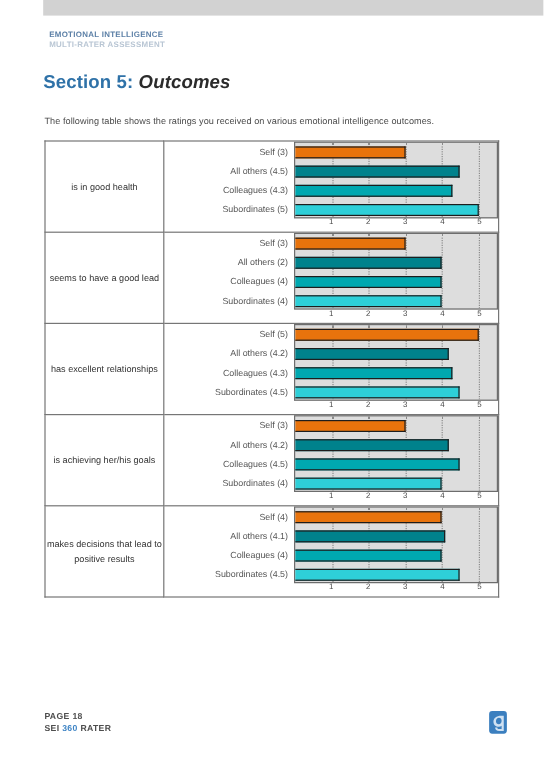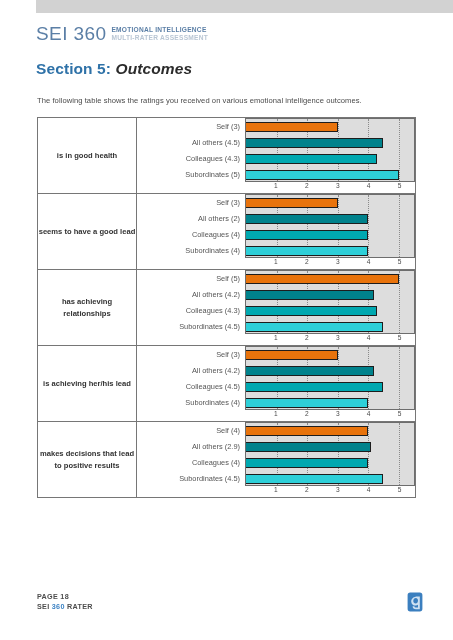--- a/index.html
+++ b/index.html
@@ -97,21 +97,21 @@
   .outcomes-table tr { }
   .outcomes-table td {
     border: 1px solid #767676;
     padding: 0;
     vertical-align: middle;
   }
   .row-label-cell {
     width: 98px;
     text-align: center;
     font-size: 7.6px;
-    font-weight: 700;
+    font-weight: 400;
     color: #333333;
     line-height: 12px;
     padding: 4px 3px;
   }
   .row-chart-cell {
     padding: 6px 5px 4px 4px;
   }
 
   
   .chart {
@@ -205,21 +205,20 @@
     width: 16px;
     height: 20px;
   }
 </style>
 </head>
 <body>
 
 <div class="top-band"></div>
 
 <div class="page-header">
-  <span class="logo-main">SEI 360</span>
   <span class="logo-sub">
     <span class="logo-sub-1">EMOTIONAL INTELLIGENCE</span>
     <span class="logo-sub-2">MULTI-RATER ASSESSMENT</span>
   </span>
 </div>
 
 <div class="section-title">
   <span class="part-a">Section 5:</span><span class="part-b">&nbsp;<span>Outcomes</span></span>
 </div>
 
@@ -303,21 +302,21 @@
                 <span class="axis-tick" style="left: 36.3636%;">2</span>
                 <span class="axis-tick" style="left: 54.5455%;">3</span>
                 <span class="axis-tick" style="left: 72.7273%;">4</span>
                 <span class="axis-tick" style="left: 90.9091%;">5</span>
               </div>
             </div>
           </div>
         </td>
       </tr>
       <tr>
-        <td class="row-label-cell">has achieving relationships</td>
+        <td class="row-label-cell">has excellent relationships</td>
         <td class="row-chart-cell">
           <div class="chart">
             <div class="chart-labels">
               <div class="chart-label">Self (5)</div>
               <div class="chart-label">All others (4.2)</div>
               <div class="chart-label">Colleagues (4.3)</div>
               <div class="chart-label">Subordinates (4.5)</div>
             </div>
             <div class="chart-plotwrap">
               <div class="plot-area">
@@ -344,21 +343,21 @@
                 <span class="axis-tick" style="left: 36.3636%;">2</span>
                 <span class="axis-tick" style="left: 54.5455%;">3</span>
                 <span class="axis-tick" style="left: 72.7273%;">4</span>
                 <span class="axis-tick" style="left: 90.9091%;">5</span>
               </div>
             </div>
           </div>
         </td>
       </tr>
       <tr>
-        <td class="row-label-cell">is achieving her/his lead</td>
+        <td class="row-label-cell">is achieving her/his goals</td>
         <td class="row-chart-cell">
           <div class="chart">
             <div class="chart-labels">
               <div class="chart-label">Self (3)</div>
               <div class="chart-label">All others (4.2)</div>
               <div class="chart-label">Colleagues (4.5)</div>
               <div class="chart-label">Subordinates (4)</div>
             </div>
             <div class="chart-plotwrap">
               <div class="plot-area">
@@ -390,21 +389,21 @@
             </div>
           </div>
         </td>
       </tr>
       <tr>
         <td class="row-label-cell">makes decisions that lead to positive results</td>
         <td class="row-chart-cell">
           <div class="chart">
             <div class="chart-labels">
               <div class="chart-label">Self (4)</div>
-              <div class="chart-label">All others (2.9)</div>
+              <div class="chart-label">All others (4.1)</div>
               <div class="chart-label">Colleagues (4)</div>
               <div class="chart-label">Subordinates (4.5)</div>
             </div>
             <div class="chart-plotwrap">
               <div class="plot-area">
                 <div class="gridline" style="left: 18.1818%;"></div>
                 <div class="gridline" style="left: 36.3636%;"></div>
                 <div class="gridline" style="left: 54.5455%;"></div>
                 <div class="gridline" style="left: 72.7273%;"></div>
                 <div class="gridline" style="left: 90.9091%;"></div>

